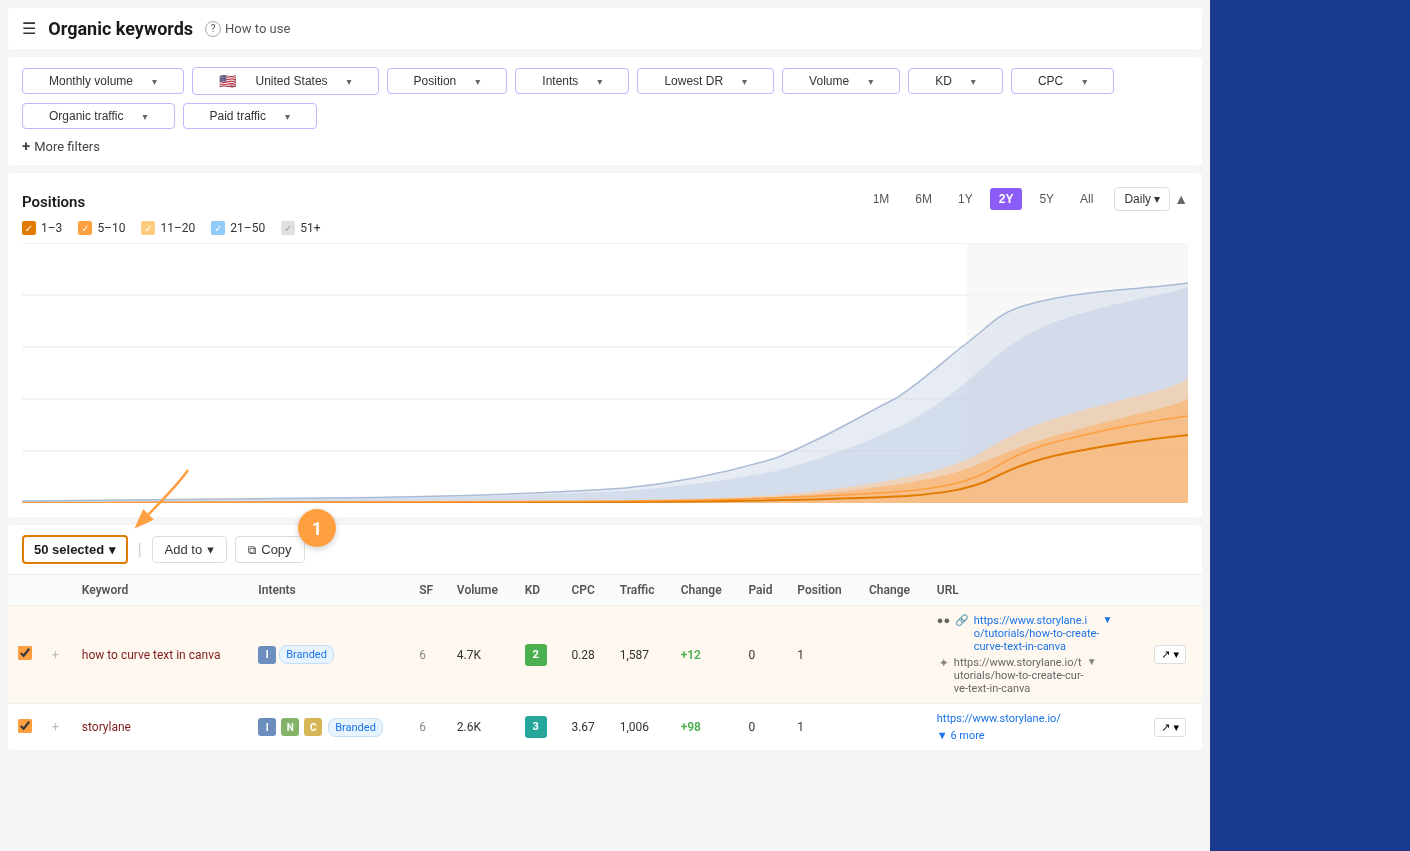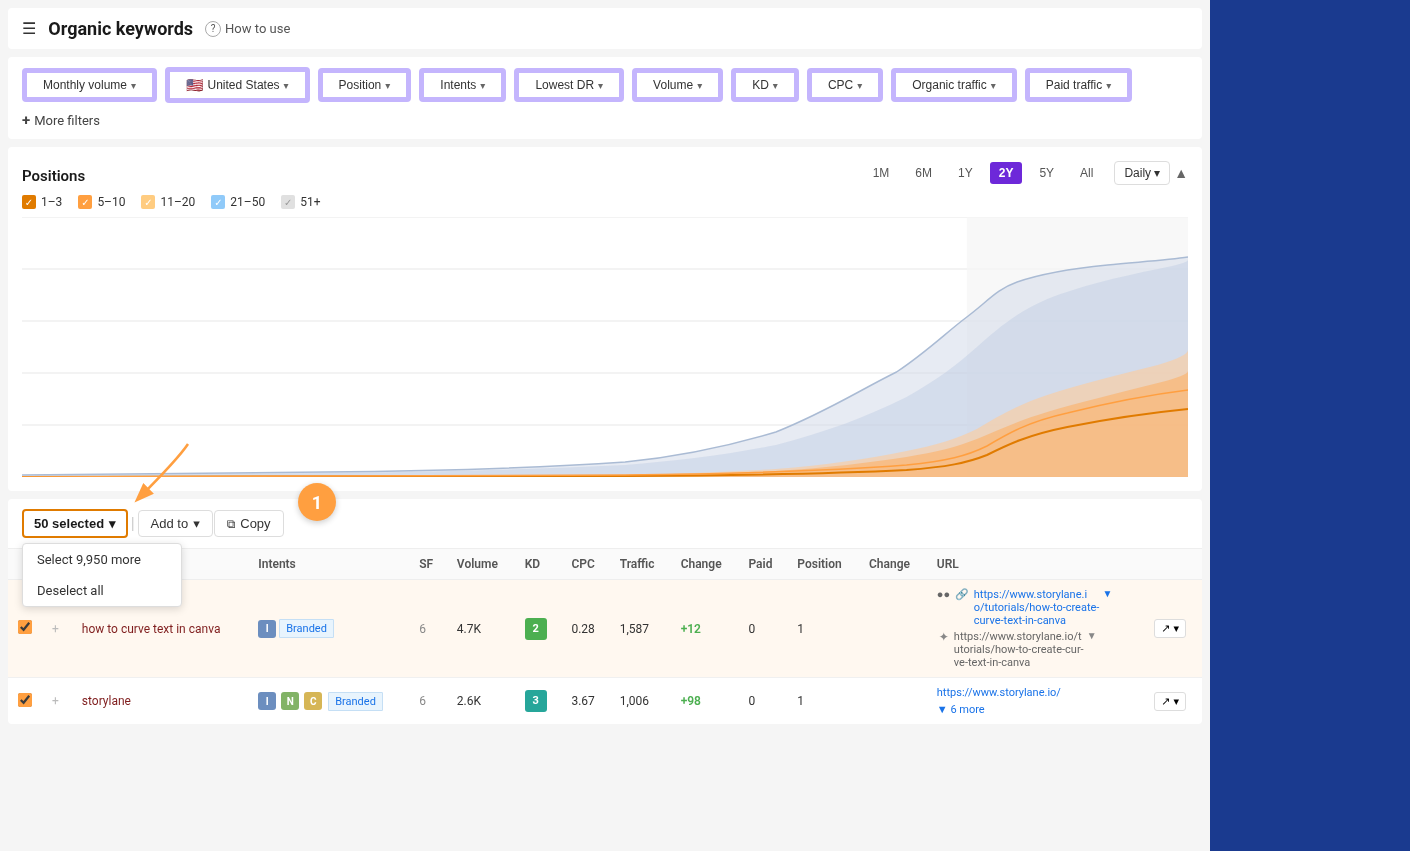--- a/index.html
+++ b/index.html
@@ -58,24 +58,24 @@
       padding: 10px 14px;
       display: flex;
       flex-wrap: wrap;
       align-items: center;
       gap: 8px;
       border-radius: 4px;
     }
     .filter-btn {
       display: flex;
       align-items: center;
-      gap: 4px;
-      border: 5px solid #c4b5fd;
-      border-radius: 4px;
-      padding: 5px 16px;
+      gap: 19px;
+      border: 1px solid #c4b5fd;
+      border-radius: 4px;
+      padding: 5px 26px;
       background: white;
       cursor: pointer;
       font-size: 12px;
       color: #333;
       white-space: nowrap;
     }
     .filter-btn .arrow { font-size: 10px; color: #666; }
     .more-filters {
       display: flex;
       align-items: center;
@@ -111,21 +111,21 @@
     .time-btn {
       padding: 4px 9px;
       border: none;
       background: transparent;
       cursor: pointer;
       font-size: 12px;
       color: #555;
       border-radius: 3px;
     }
     .time-btn.active {
-      background: #6d28d9;
+      background: #8b5cf6;
       color: white;
       font-weight: 600;
     }
     .daily-btn {
       display: flex;
       align-items: center;
       gap: 3px;
       border: 1px solid #ddd;
       border-radius: 4px;
       padding: 4px 9px;
@@ -186,21 +186,21 @@
       border-radius: 4px;
       padding: 0;
       overflow: visible;
       position: relative;
     }
 
     
     .table-toolbar {
       display: flex;
       align-items: center;
-      gap: 1px;
+      gap: 8px;
       padding: 10px 14px;
       border-bottom: 1px solid #eee;
       position: relative;
     }
     .selected-btn {
       display: flex;
       align-items: center;
       gap: 5px;
       border: 2px solid #e07b00;
       border-radius: 4px;
@@ -294,21 +294,21 @@
       color: white;
     }
     .badge-i { background: #6c8ebf; }
     .badge-n { background: #82b366; }
     .badge-c { background: #d6b656; }
 
     .badge-branded {
       background: #e8f4fd;
       color: #1a73e8;
       border: 1px solid #c5dff5;
-      border-radius: 1px;
+      border-radius: 8px;
       padding: 2px 6px;
       font-size: 11px;
     }
 
     .kd-badge {
       display: inline-block;
       width: 22px;
       height: 22px;
       border-radius: 3px;
       text-align: center;
@@ -532,24 +532,20 @@
         <path d="M80,5 C70,20 50,40 30,60" stroke="#ff9f40" stroke-width="2.5" fill="none" marker-end="url(#arrowhead)"></path>
       </svg>
     </div>
 
     <div class="table-toolbar">
       <button class="selected-btn">
         <span>50 selected</span>
         <span>▾</span>
       </button>
 
-      <div class="dropdown-menu">
-        <div class="dropdown-menu-item">Select 9,950 more</div>
-        <div class="dropdown-menu-item">Deselect all</div>
-      </div>
 
       <span style="color:#ccc;font-size:16px;margin:0 2px;">|</span>
 
       <button class="add-to-btn">
         <span>Add to</span>
         <span>▾</span>
       </button>
 
       <button class="copy-btn">
         <span style="font-size:12px;">⧉</span>

